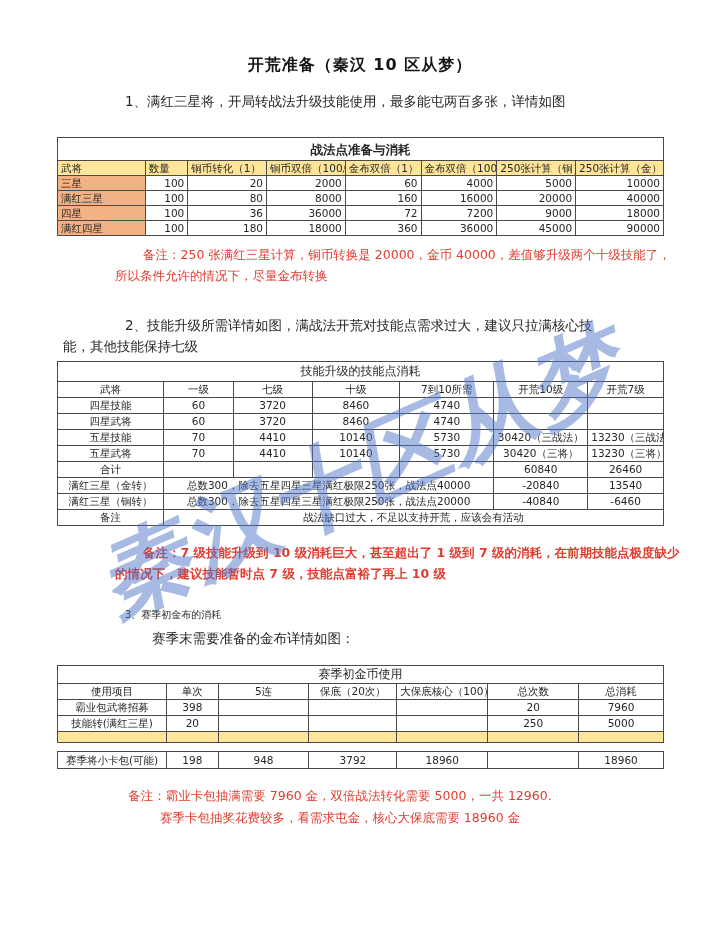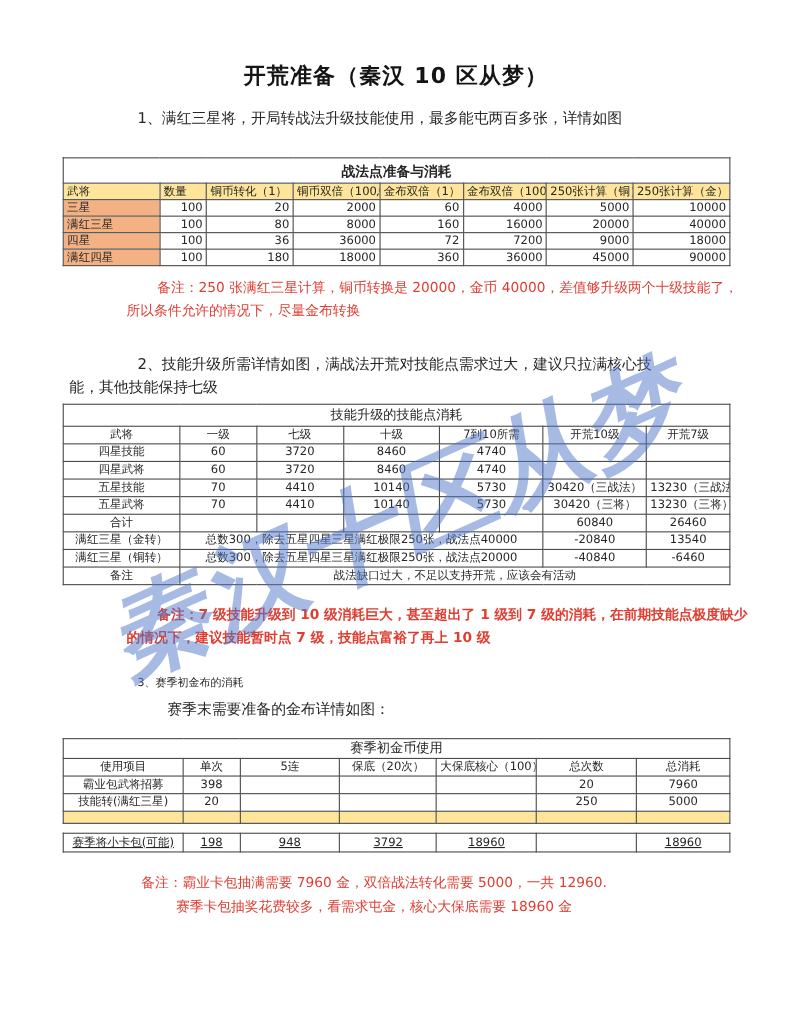--- a/index.html
+++ b/index.html
@@ -1,18 +1,18 @@
 <!DOCTYPE html>
 <html><head>
 <meta charset="utf-8">
 <style>
   html,body{margin:0;padding:0;background:#ffffff;}
   .page{position:relative;width:720px;height:937px;background:#ffffff;overflow:hidden;
         font-family:"DejaVu Sans","Liberation Sans",sans-serif;color:#262626;}
-  .doc-title{margin:0;padding-top:55px;text-align:center;font-size:20px;font-weight:bold;color:#141414;letter-spacing:1px;}
+  .doc-title{margin:0;padding-top:55px;text-align:center;font-size:16px;font-weight:bold;color:#141414;letter-spacing:1px;}
   .sec{margin:20px 0 0 95px;font-size:13.5px;color:#1f1f1f;}
   .sec .numeral{display:inline-block;width:55px;}
   .item1{margin:17px 0 0 125px;font-size:13.5px;}
   .line{display:block;}
   
   table.t{border-collapse:collapse;table-layout:fixed;width:607px;margin-left:57px;font-size:10.5px;color:#262626;}
   table.t td,table.t th{border:1px solid #4a4a4a;padding:0 3px;height:14px;line-height:13px;
         overflow:hidden;white-space:nowrap;font-weight:normal;}
   table.t tr.ttl td{height:22px;text-align:center;font-size:12px;border-bottom:1px solid #4a4a4a;}
   table.t1{margin-top:26px;}
@@ -22,21 +22,21 @@
   td.num{text-align:right;}
   table.t2{margin-top:4px;padding-left:48px;}
   table.t2 td,table.t2 th{text-align:center;height:15px;}
   table.t2 tr.ttl td{height:19px;}
   td.desc{text-align:left;padding-left:12px;}
   table.t3{margin-top:17px;}
   table.t3 td,table.t3 th{text-align:center;height:15px;}
   table.t3 tr.ttl td{height:17px;}
   tr.spacer td{background:#ffe599;height:10px;}
   table.t3b{margin-top:8px;}
-  table.t3b td{text-align:center;height:16px;text-decoration:underline;}
+  table.t3b td{text-align:center;height:16px;}
   
   .note{color:#e03c30;font-size:12.5px;line-height:19px;}
   .note1{margin-top:9px;}
   .note1 .l1{margin-left:143px;}
   .note1 .l2{margin-left:115px;margin-top:2px;}
   .item2{margin-top:30px;font-size:13.5px;line-height:21px;}
   .item2 .l1{margin-left:125px;}
   .item2 .l2{margin-left:63px;}
   .note2{margin-top:17px;font-weight:bold;}
   .note2 .l1{margin-left:143px;}

